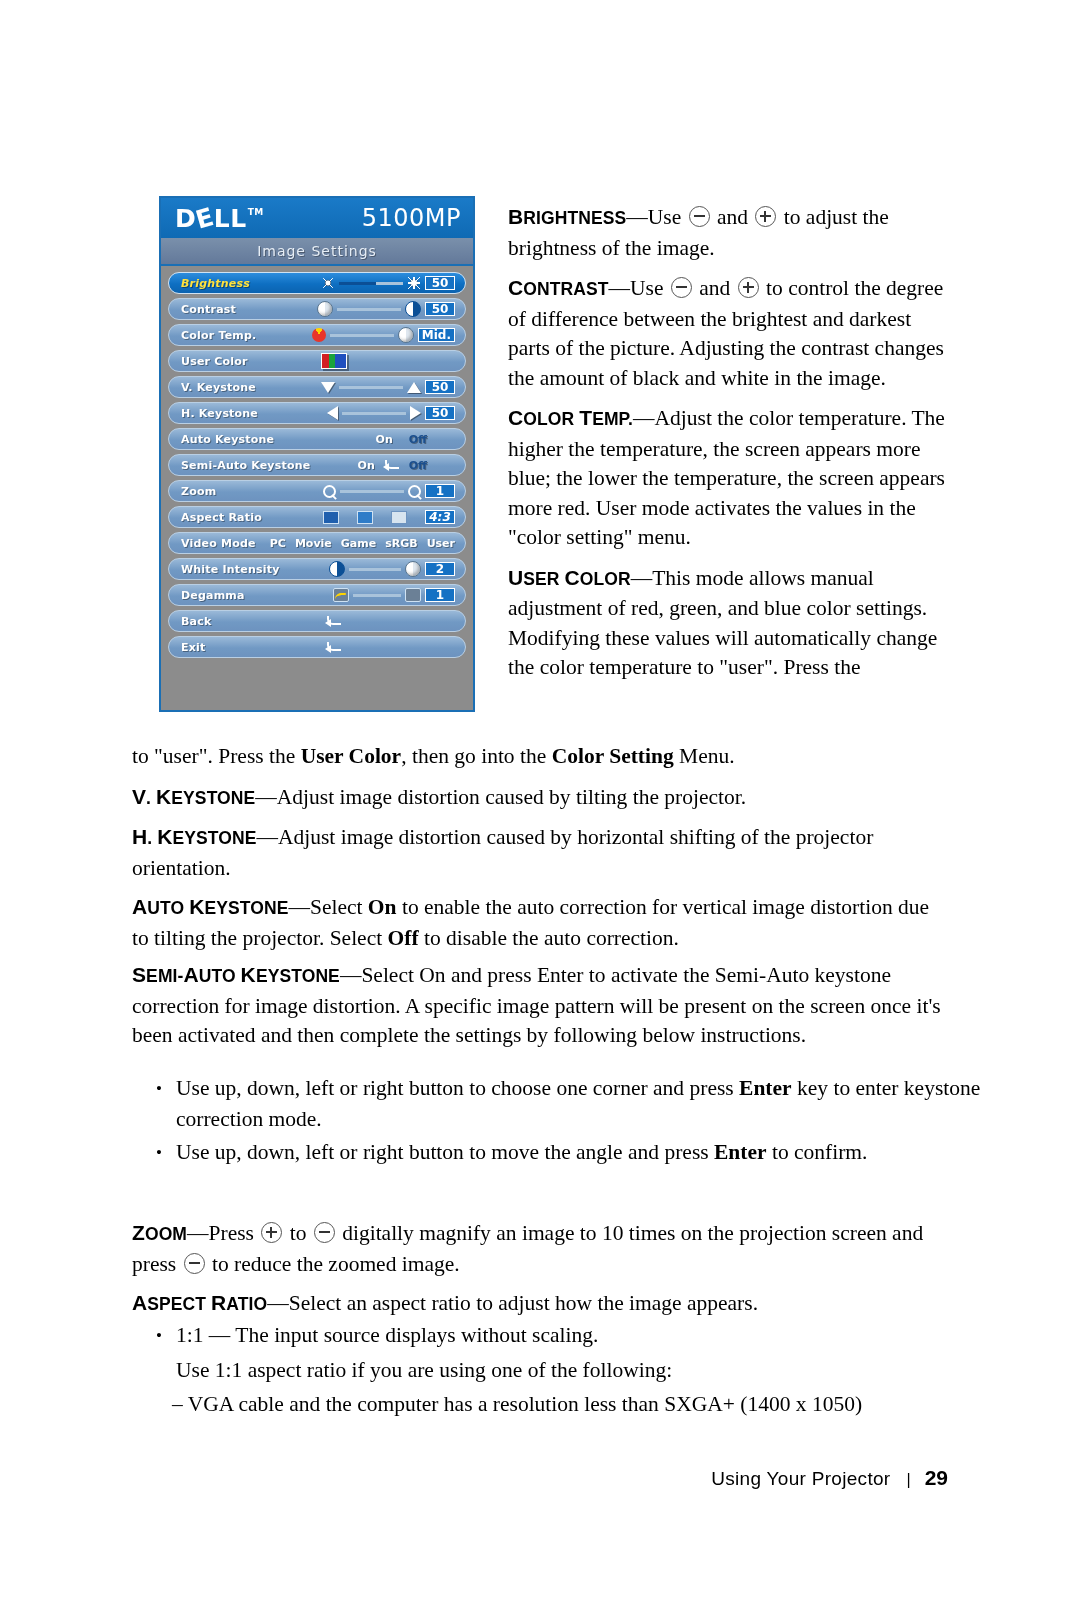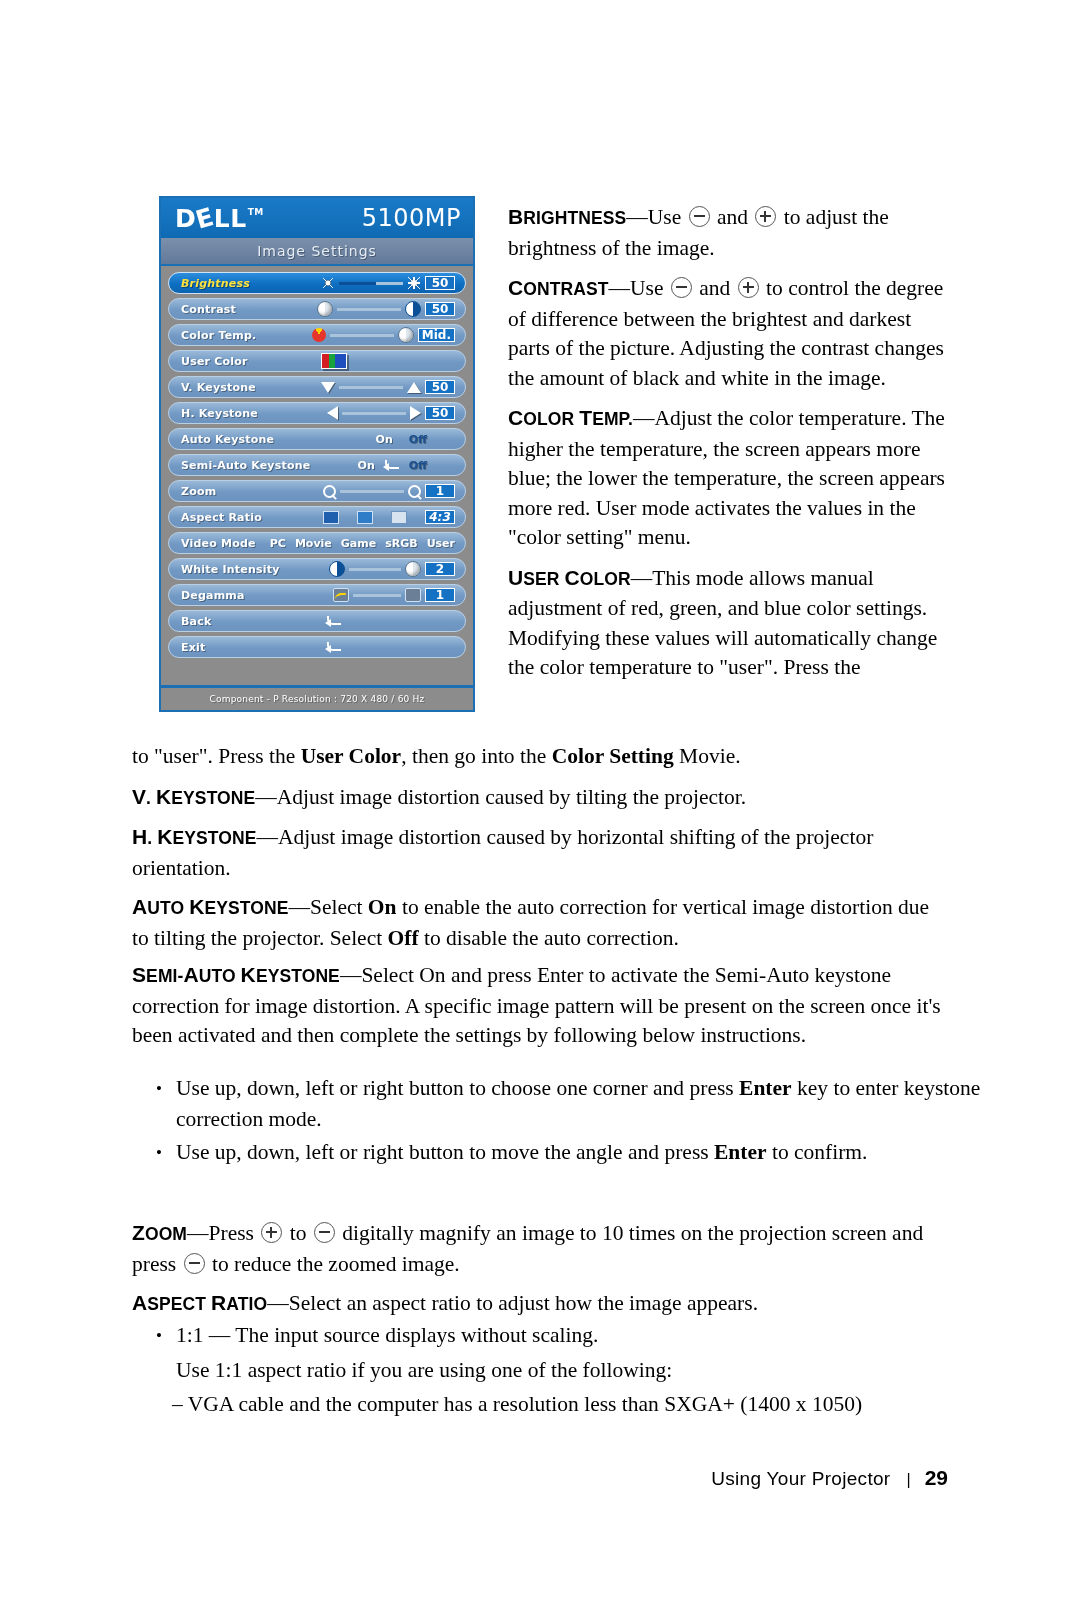--- a/index.html
+++ b/index.html
@@ -553,38 +553,35 @@
 
         <div class="row" style="margin-bottom:0;">
           <span class="lbl">Exit</span>
           <span class="ctrl" style="right:122px;">
             <span class="ic-enter"></span>
           </span>
         </div>
 
       </div>
 
-      <div class="osd-footer">
-        <span>Component - P Resolution : 720 X 480 / 60 Hz</span>
-      </div>
     </div>
 
     <div class="rightcol">
 
       <p class="p"><span class="term"><span class="cap">B</span>RIGHTNESS</span>—<span>Use </span><span class="key"></span><span> and </span><span class="key plus"></span><span> to adjust the brightness of the image.</span></p>
 
       <p class="p"><span class="term"><span class="cap">C</span>ONTRAST</span>—<span>Use </span><span class="key"></span><span> and </span><span class="key plus"></span><span> to control the degree of difference between the brightest and darkest parts of the picture. Adjusting the contrast changes the amount of black and white in the image.</span></p>
 
       <p class="p"><span class="term"><span class="cap">C</span>OLOR <span class="cap">T</span>EMP.</span>—<span>Adjust the color temperature. The higher the temperature, the screen appears more blue; the lower the temperature, the screen appears more red. User mode activates the values in the "color setting" menu.</span></p>
 
       <p class="p"><span class="term"><span class="cap">U</span>SER <span class="cap">C</span>OLOR</span>—<span>This mode allows manual adjustment of red, green, and blue color settings. Modifying these values will automatically change the color temperature to "user". Press the </span></p>
     </div>
   </div>
 
-  <p class="p full" style="top:742px;"><span>to "user". Press the </span><b class="s">User Color</b><span>, then go into the </span><b class="s">Color Setting</b><span> Movie.</span></p>
+  <p class="p full" style="top:742px;"><span>to "user". Press the </span><b class="s">User Color</b><span>, then go into the </span><b class="s">Color Setting</b><span> Menu.</span></p>
 
   <p class="p full" style="top:782px;"><span class="term"><span class="cap">V</span>. <span class="cap">K</span>EYSTONE</span>—<span>Adjust image distortion caused by tilting the projector.</span></p>
 
   <p class="p full" style="top:822px;"><span class="term"><span class="cap">H</span>. <span class="cap">K</span>EYSTONE</span>—<span>Adjust image distortion caused by horizontal shifting of the projector orientation.</span></p>
 
   <p class="p full" style="top:892px;"><span class="term"><span class="cap">A</span>UTO <span class="cap">K</span>EYSTONE</span>—<span>Select </span><b class="s">On</b><span> to enable the auto correction for vertical image distortion due to tilting the projector. Select </span><b class="s">Off</b><span> to disable the auto correction.</span></p>
 
   <p class="p full" style="top:960px;"><span class="term"><span class="cap">S</span>EMI-<span class="cap">A</span>UTO <span class="cap">K</span>EYSTONE</span>—<span>Select On and press Enter to activate the Semi-Auto keystone correction for image distortion. A specific image pattern will be present on the screen once it's been activated and then complete the settings by following below instructions.</span></p>
 
   <ul class="bl full" style="top:1073px;">

